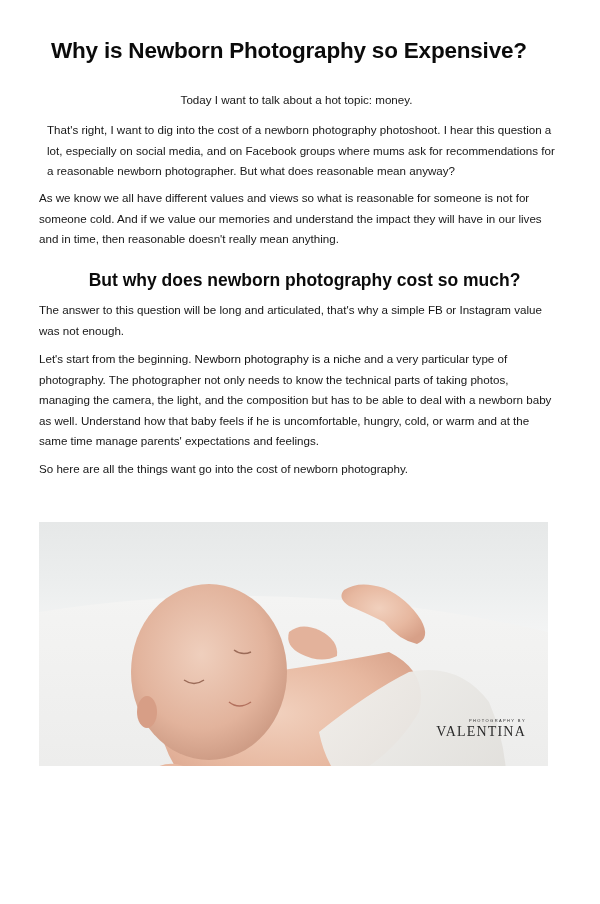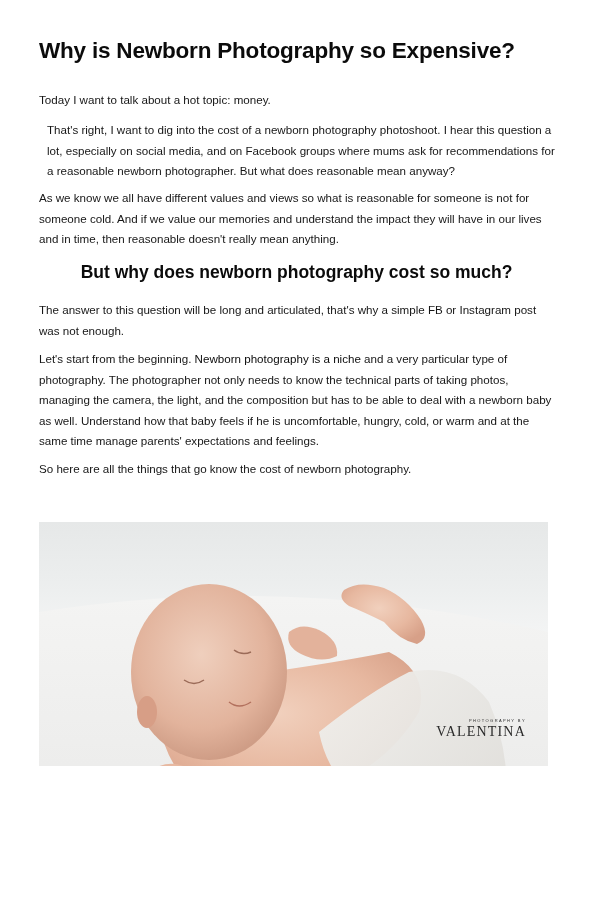--- a/index.html
+++ b/index.html
@@ -1,45 +1,45 @@
 <!DOCTYPE html>
 <html><head>
 <meta charset="utf-8">
 <style>
   html, body { margin: 0; padding: 0; background: #ffffff; }
   body { width: 600px; height: 904px; position: relative; overflow: hidden; font-family: "Liberation Sans", sans-serif; color: #111; }
   .article { position: absolute; left: 39px; top: 0; width: 515px; }
-  h1 { position: absolute; left: 0; top: 38px; margin: 0; font-size: 22.5px; font-weight: 700; letter-spacing: -0.2px; color: #0b0b0b; white-space: nowrap; }
+  h1 { position: absolute; left: 12px; top: 38px; margin: 0; font-size: 22.5px; font-weight: 700; letter-spacing: -0.2px; color: #0b0b0b; white-space: nowrap; }
   p { margin: 0; font-size: 11.6px; line-height: 20.5px; color: #161616; }
-  .p1 { position: absolute; top: 90px; left: 0; width: 515px; }
+  .p1 { position: absolute; top: 90px; left: 0; width: 515px; text-align: center; }
   .p2 { position: absolute; top: 120px; left: 0; width: 515px; margin-left: 8px; }
   .p3 { position: absolute; top: 188px; left: 0; width: 515px; }
-  h2 { position: absolute; left: 0; top: 262px; width: 515px; margin: 0; text-align: center; font-size: 17.5px; font-weight: 700; color: #0b0b0b; white-space: nowrap; }
+  h2 { position: absolute; left: 0; top: 262px; width: 515px; margin: 8px; text-align: center; font-size: 17.5px; font-weight: 700; color: #0b0b0b; white-space: nowrap; }
   .p4 { position: absolute; top: 300px; left: 0; width: 515px; }
   .p5 { position: absolute; top: 349px; left: 0; width: 515px; }
   .p6 { position: absolute; top: 459px; left: 0; width: 515px; }
   b { font-weight: 400; color: #0b0b0b; }
   .photo { position: absolute; left: 39px; top: 522px; width: 509px; height: 244px; overflow: hidden; background: linear-gradient(180deg, #e6e8e8 0%, #eceeee 25%, #f3f4f4 45%, #f6f6f6 100%); }
   .photo svg { display: block; }
   .watermark { position: absolute; right: 22px; bottom: 26px; text-align: right; color: #2a2a2a; }
   .wm-small { font-size: 4px; letter-spacing: 1.4px; display: block; margin-bottom: 1px; }
   .wm-big { font-family: "Liberation Serif", serif; font-size: 14px; letter-spacing: 1.2px; display: block; }
 </style>
 </head>
 <body>
 
 <div class="article">
   <h1>Why is Newborn Photography so Expensive?</h1>
   <p class="p1">Today I want to talk about a hot topic: money.</p>
   <p class="p2">That's right, I want to dig into the cost of a newborn photography photoshoot. I hear this question a lot, especially on social media, and on Facebook groups where mums ask for recommendations for a reasonable newborn photographer. But what does reasonable mean anyway?</p>
   <p class="p3">As we know we all have different values and views so what is reasonable for someone is not for someone cold. And if we value our memories and understand the impact they will have in our lives and in time, then reasonable doesn't really mean anything.</p>
   <h2>But why does newborn photography cost so much?</h2>
-  <p class="p4">The answer to this question will be long and articulated, that's why a simple FB or Instagram post was not enough.</p>
+  <p class="p4">The answer to this question will be long and articulated, that's why a simple FB or Instagram value was not enough.</p>
   <p class="p5"><span>Let's start from the beginning. </span><b>Newborn photography is a niche</b><span> and a very particular type of photography. The photographer not only needs to know the technical parts of taking photos, managing the camera, the light, and the composition but has to be able to deal with a newborn baby as well. Understand how that baby feels if he is uncomfortable, hungry, cold, or warm and at the same time manage parents' expectations and feelings.</span></p>
-  <p class="p6">So here are all the things that go know the cost of newborn photography.</p>
+  <p class="p6">So here are all the things want go into the cost of newborn photography.</p>
 </div>
 
 <div class="photo" aria-label="Sleeping newborn baby wrapped in white gauze on white blanket">
   <svg width="509" height="340" viewBox="0 0 509 340">
     <defs>
       <radialGradient id="skin" cx="45%" cy="40%" r="65%">
         <stop offset="0%" stop-color="#f1d0bd"></stop>
         <stop offset="60%" stop-color="#e7b8a0"></stop>
         <stop offset="100%" stop-color="#d7a088"></stop>
       </radialGradient>

